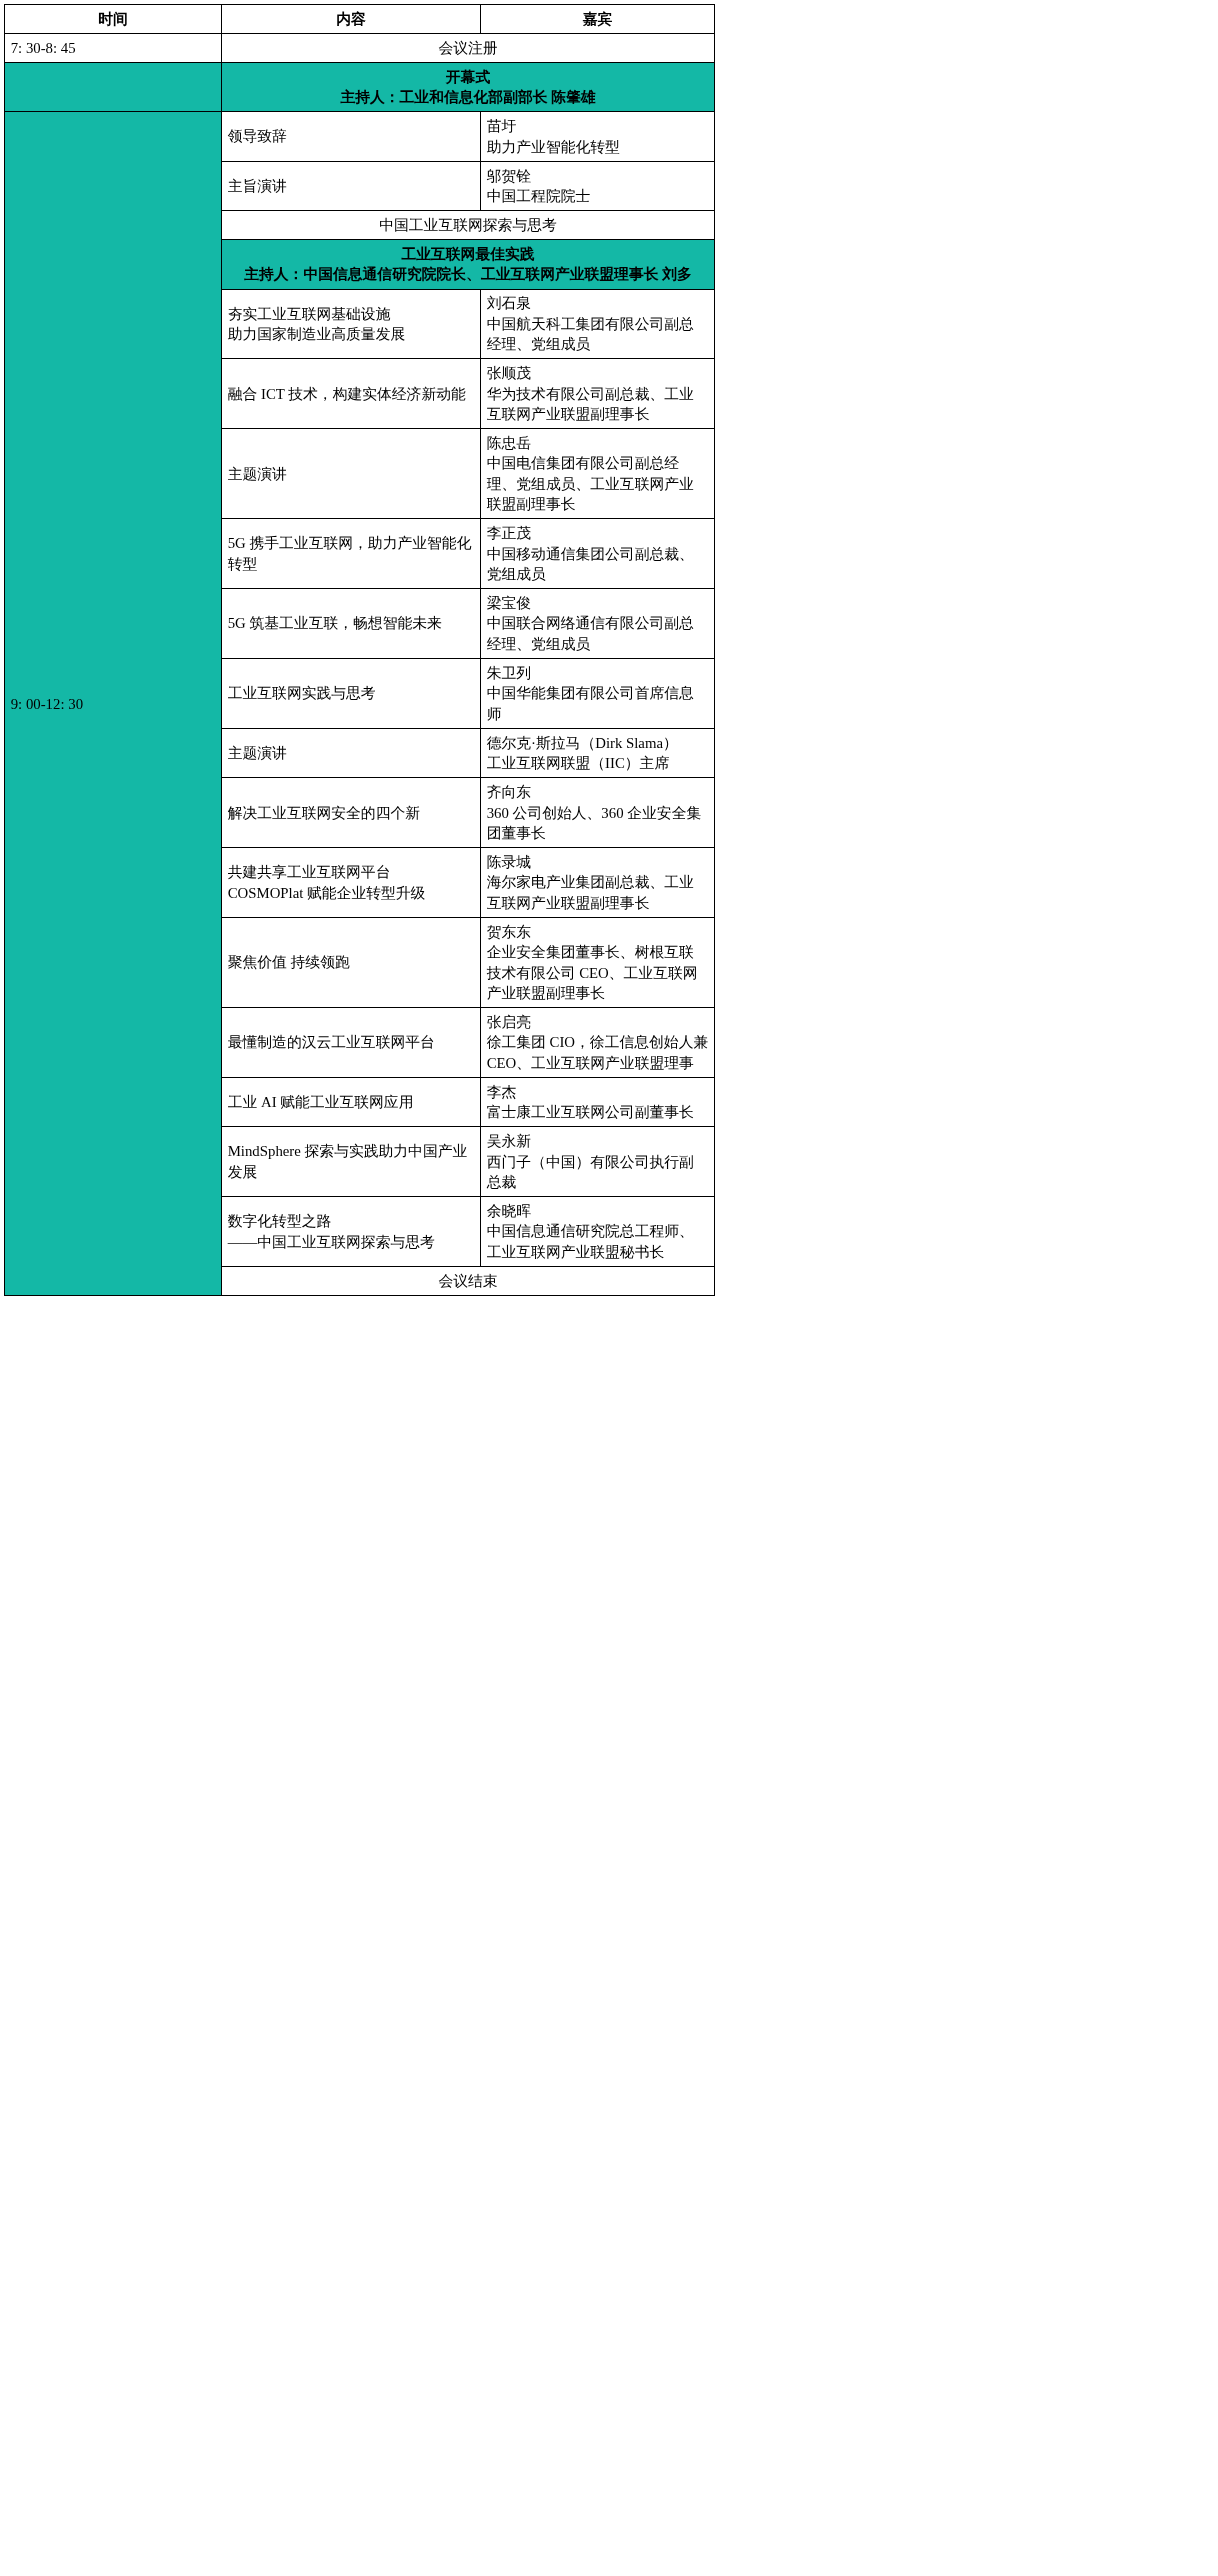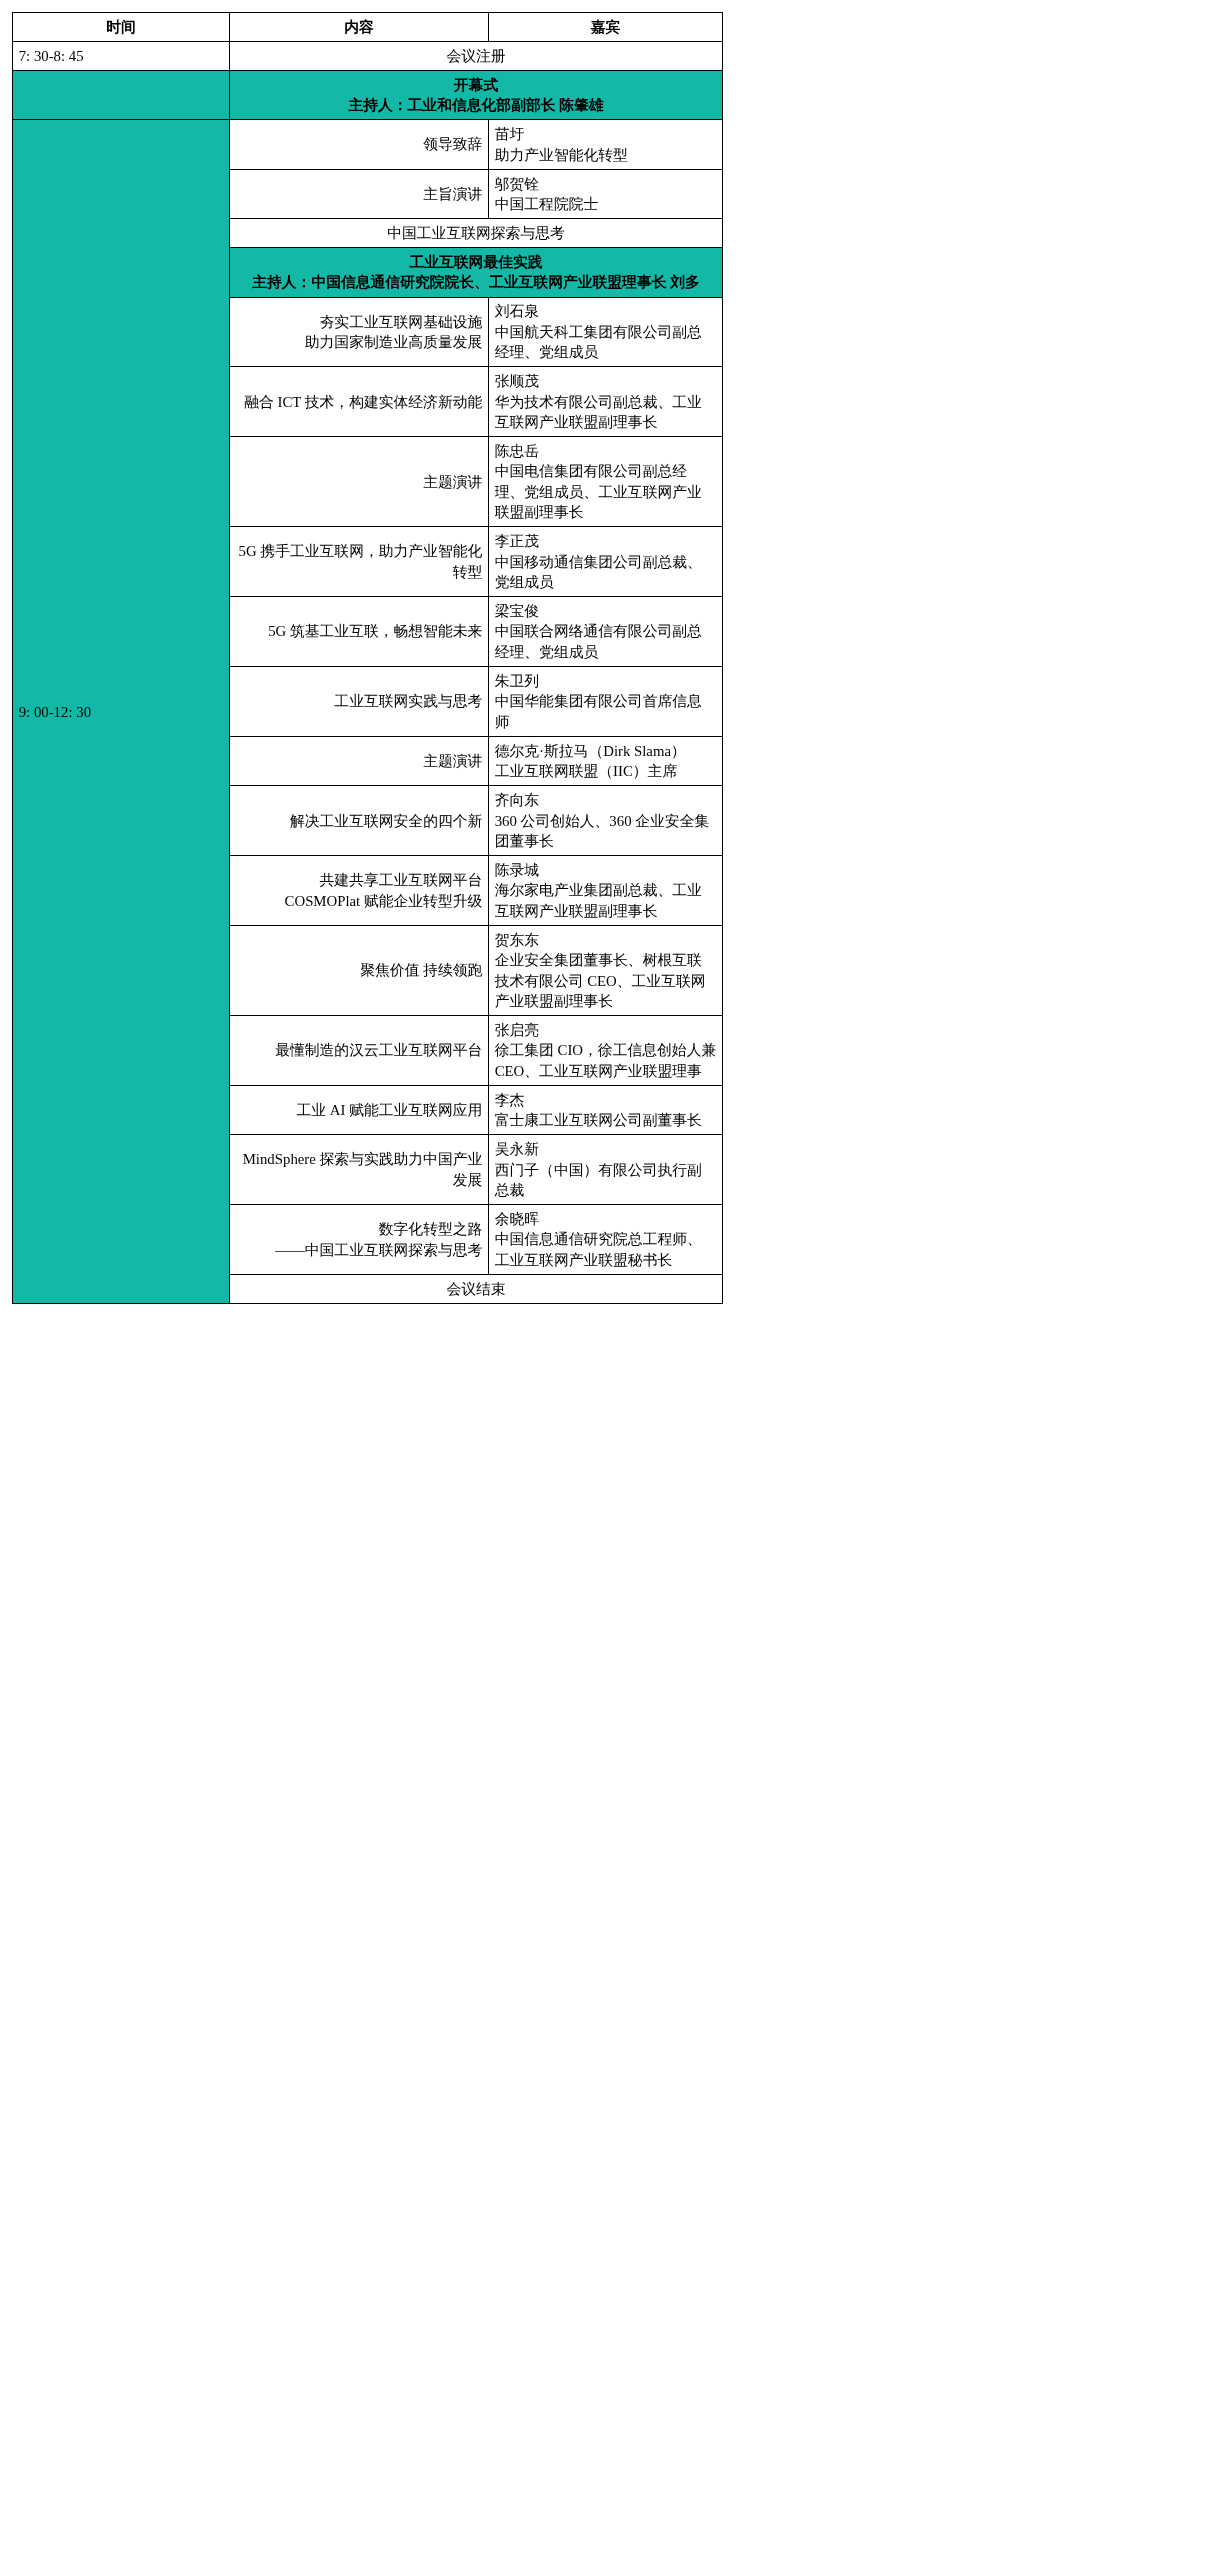--- a/index.html
+++ b/index.html
@@ -8,21 +8,21 @@
     background: #ffffff;
   }
   body {
     font-family: "Liberation Serif", "DejaVu Serif", serif;
     color: #000000;
     width: 1219px;
   }
   .agenda-wrap {
     width: 994px;
     box-sizing: border-box;
-    padding: 12px;
+    padding: 4px;
   }
   table.agenda {
     border-collapse: collapse;
     width: 710px;
     margin: 0;
     table-layout: fixed;
   }
   table.agenda td, table.agenda th {
     border: 1.1px solid #000;
     padding: 3.8px 5.7px;
@@ -51,21 +51,21 @@
     padding: 5.7px 9.5px;
   }
   .session-title .sub {
     font-weight: bold;
   }
   .time-cell {
     text-align: left;
     font-size: 15.2px;
   }
   .content-cell {
-    text-align: right;
+    text-align: left;
     font-size: 14.8px;
     line-height: 1.45;
     padding: 6.7px 9.5px;
   }
   .guest-cell {
     text-align: left;
     font-size: 14.8px;
     line-height: 1.45;
     padding: 6.7px 7.6px;
     margin-top: 7px;

